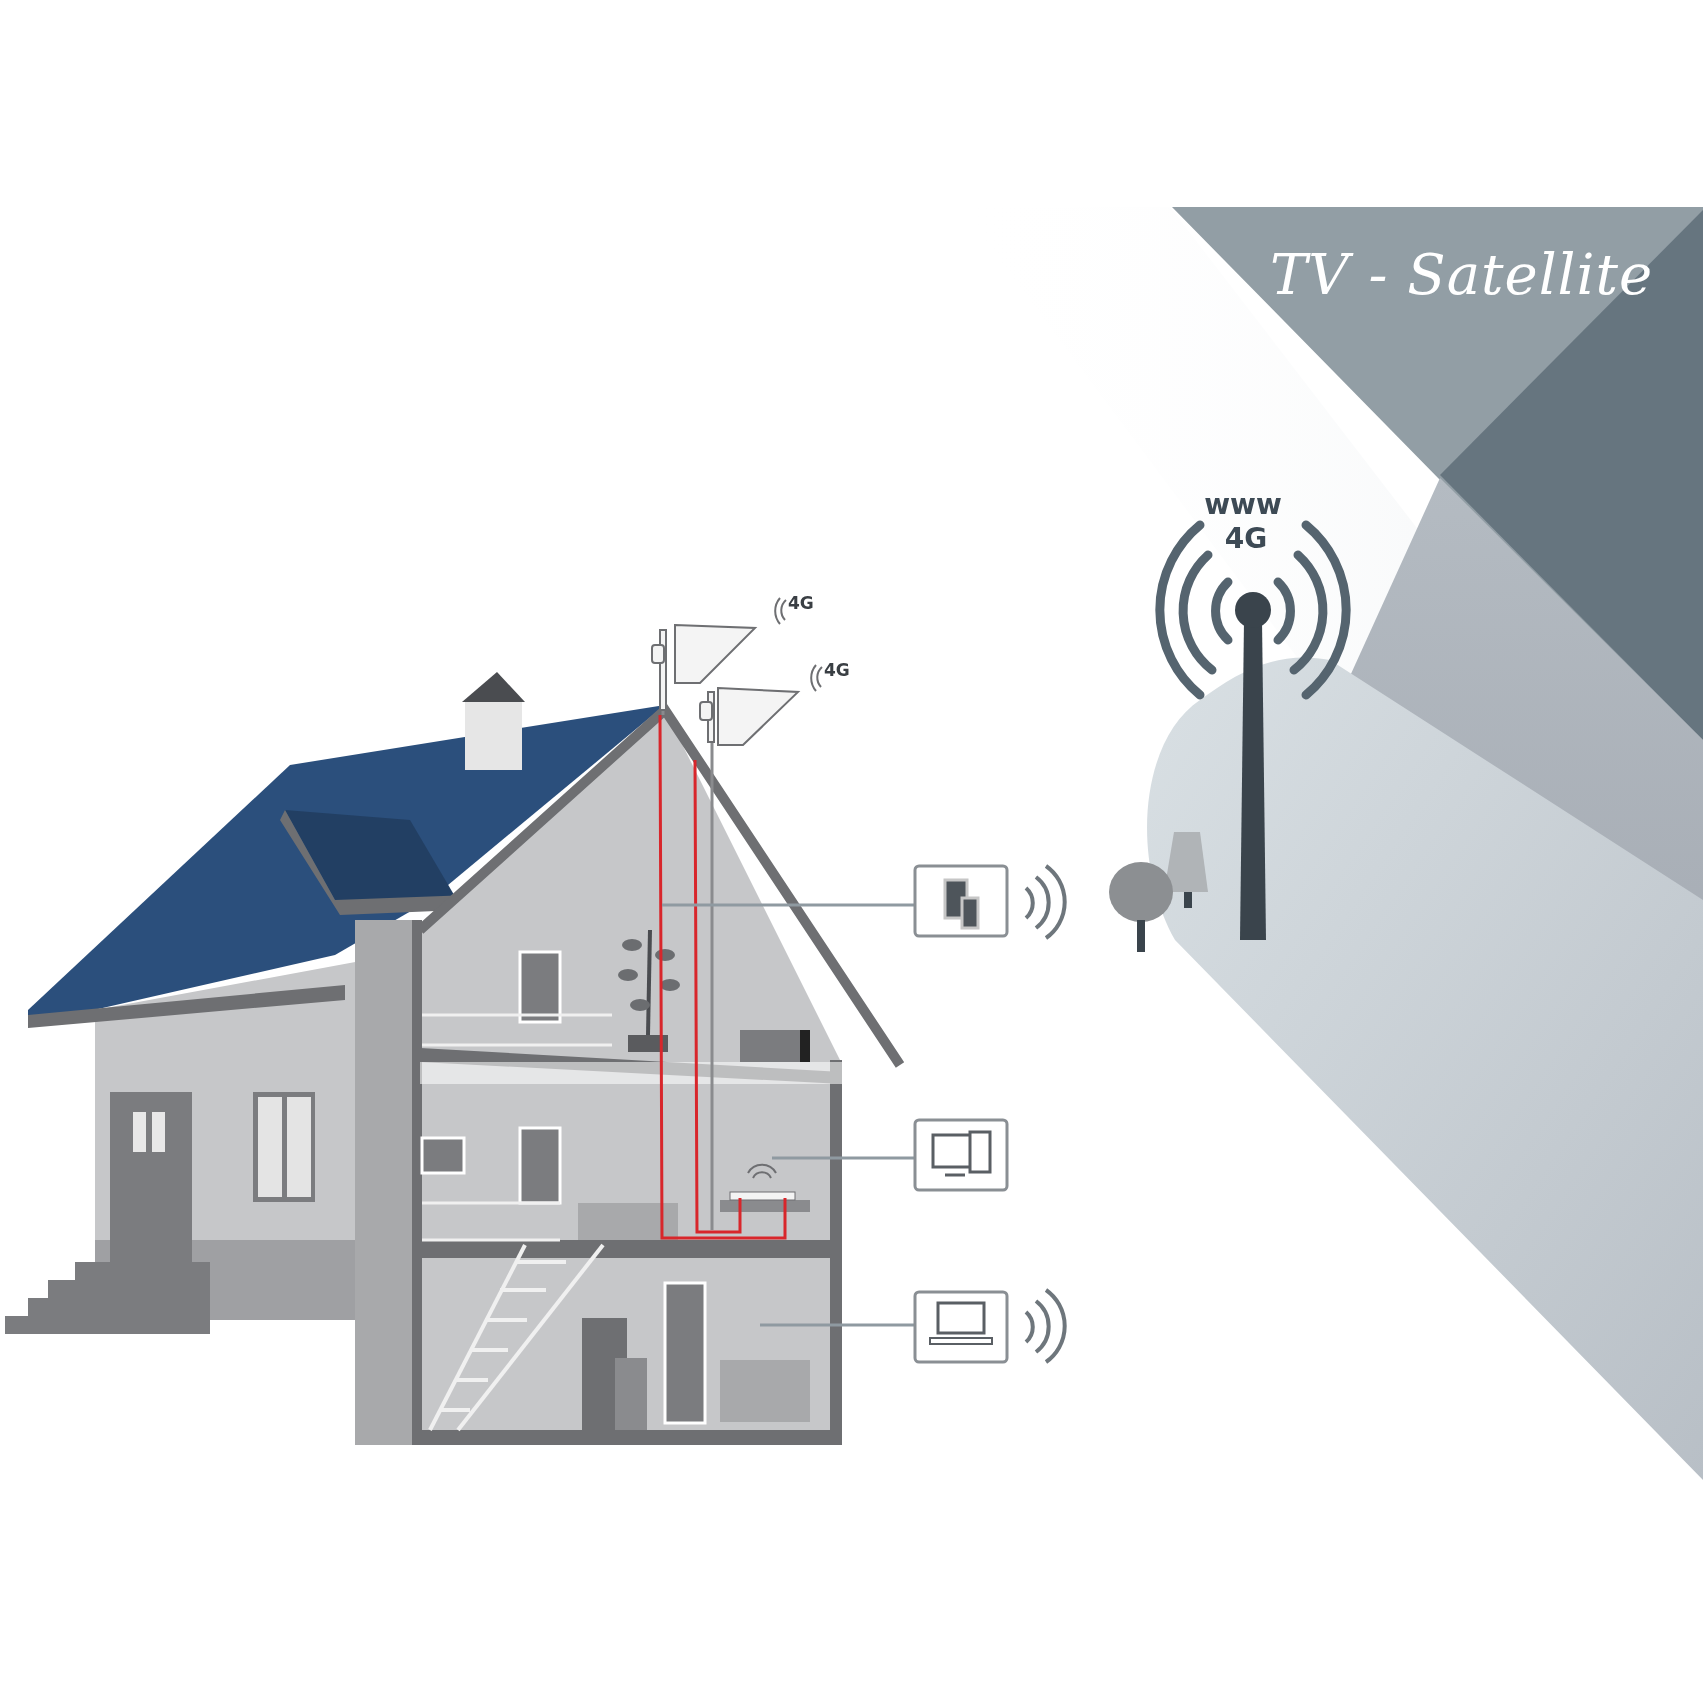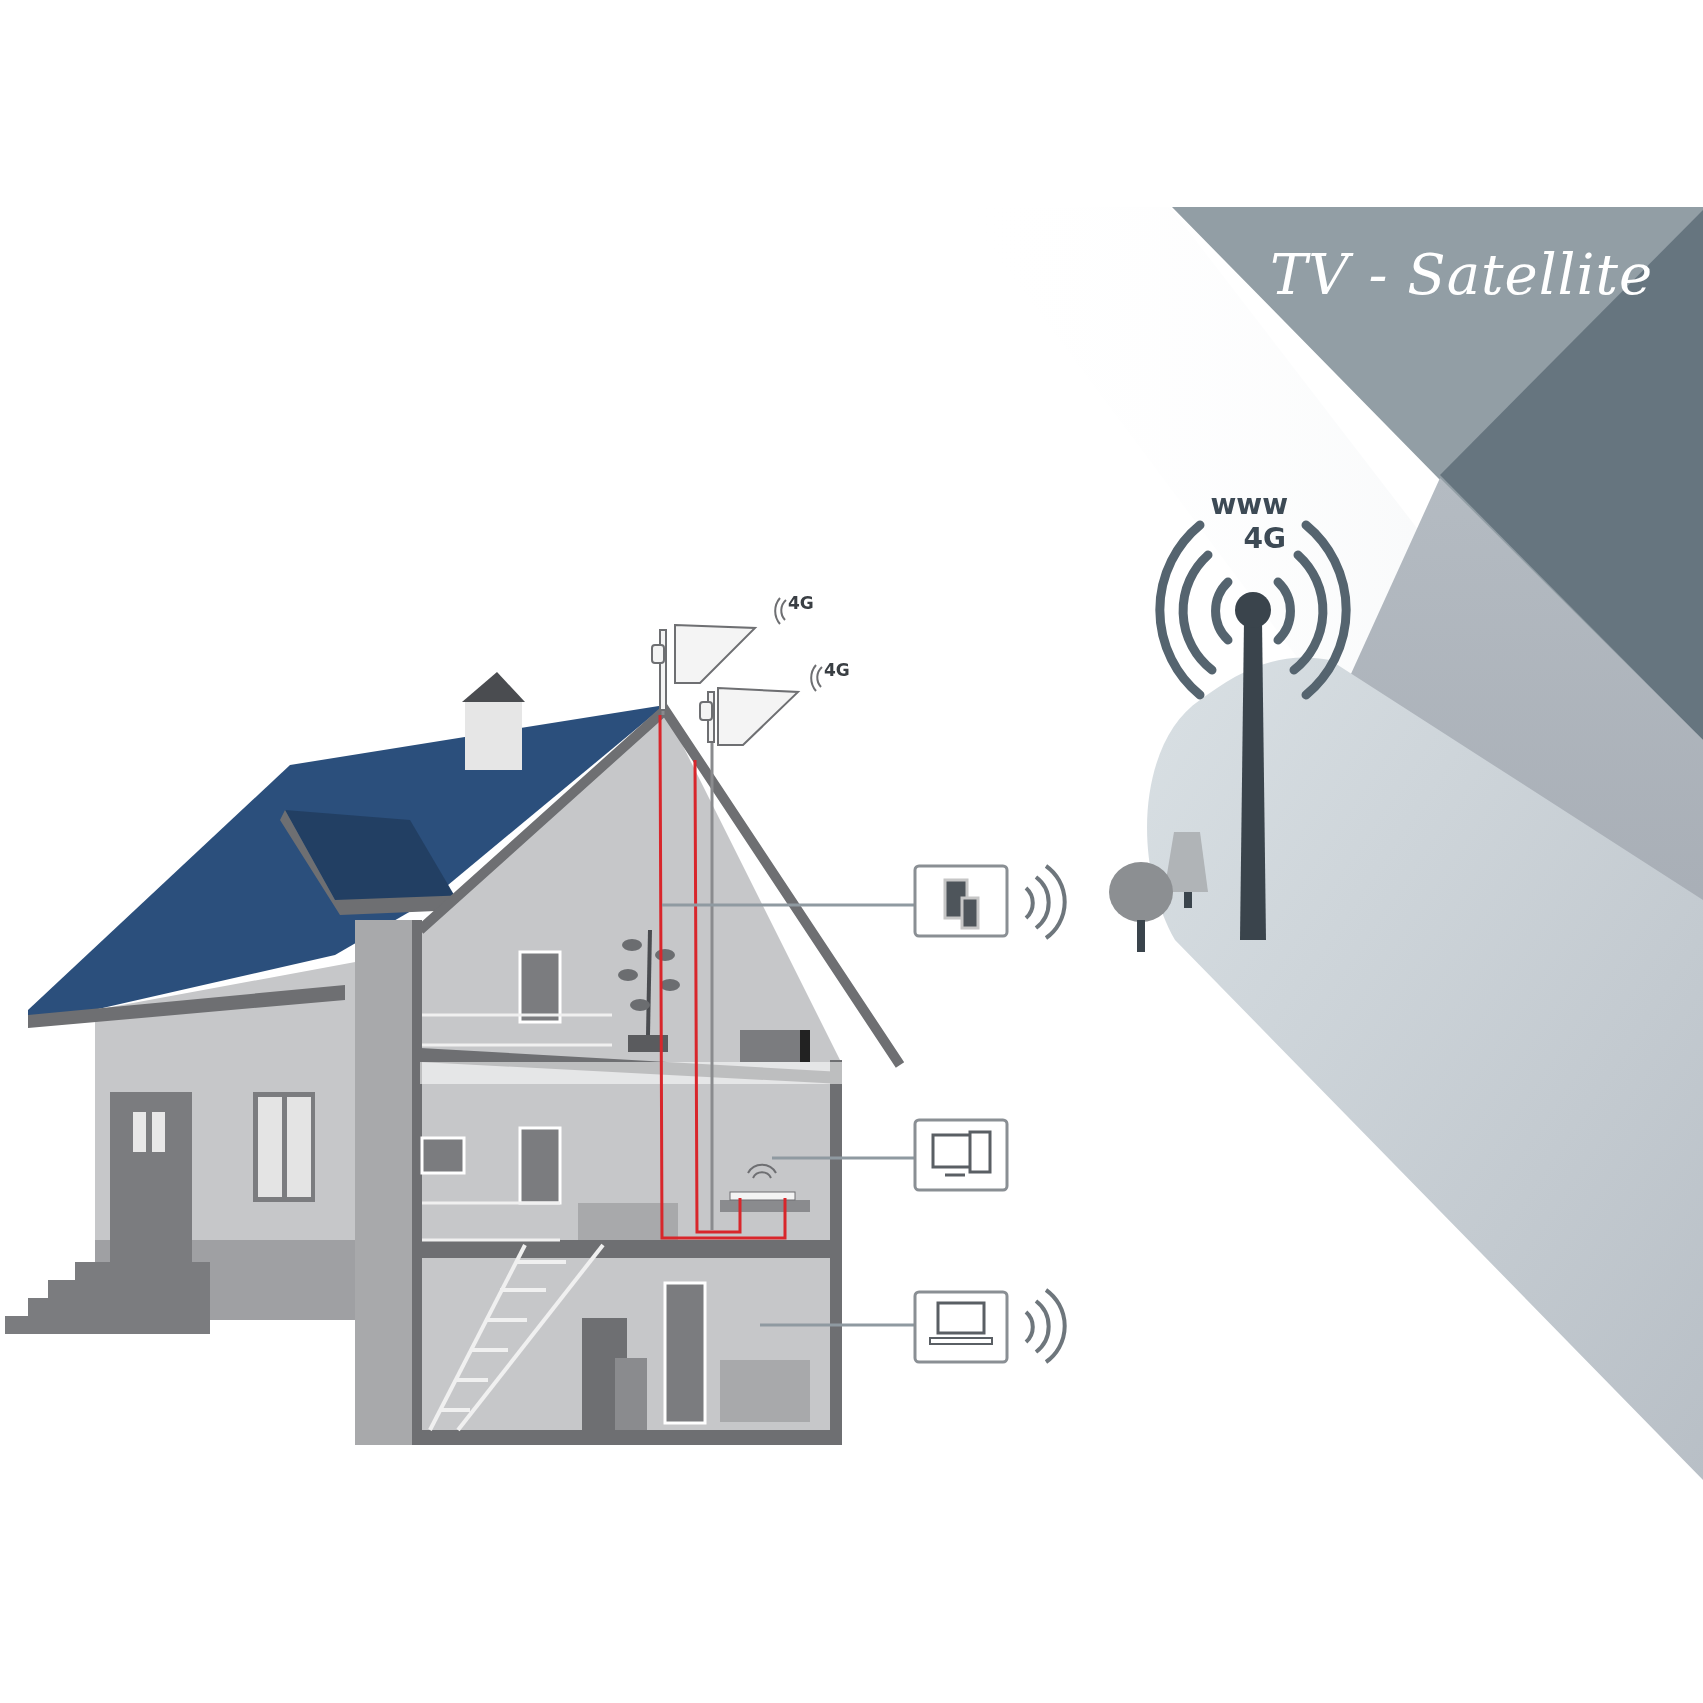--- a/index.html
+++ b/index.html
@@ -3,21 +3,21 @@
 <meta charset="utf-8">
 <style>
   html, body { margin:0; padding:0; background:#ffffff; }
   body { width:1703px; height:1703px; position:relative; overflow:hidden; font-family:"Liberation Sans", sans-serif; }
   #scene { position:absolute; left:0; top:0; width:1703px; height:1703px; }
   .title {
     position:absolute; left:1270px; top:242px;
     font-family:"DejaVu Serif", serif; font-style:italic; font-size:56px;
     color:#ffffff; letter-spacing:1px; white-space:nowrap;
   }
-  .tower-label { position:absolute; font-family:"DejaVu Sans", sans-serif; font-weight:bold; color:#3d4a55; text-align:right; }
+  .tower-label { position:absolute; font-family:"DejaVu Sans", sans-serif; font-weight:bold; color:#3d4a55; text-align:center; }
   .ant-label { position:absolute; font-family:"DejaVu Sans", sans-serif; font-weight:bold; color:#3a3f44; font-size:17px; }
 </style>
 </head>
 <body>
 
 <svg id="scene" viewBox="0 0 1703 1703" xmlns="http://www.w3.org/2000/svg">
   <defs>
     <linearGradient id="fadeBand" x1="0" y1="0" x2="1" y2="0">
       <stop offset="0" stop-color="#ffffff" stop-opacity="0"></stop>
       <stop offset="1" stop-color="#e8ecef"></stop>

